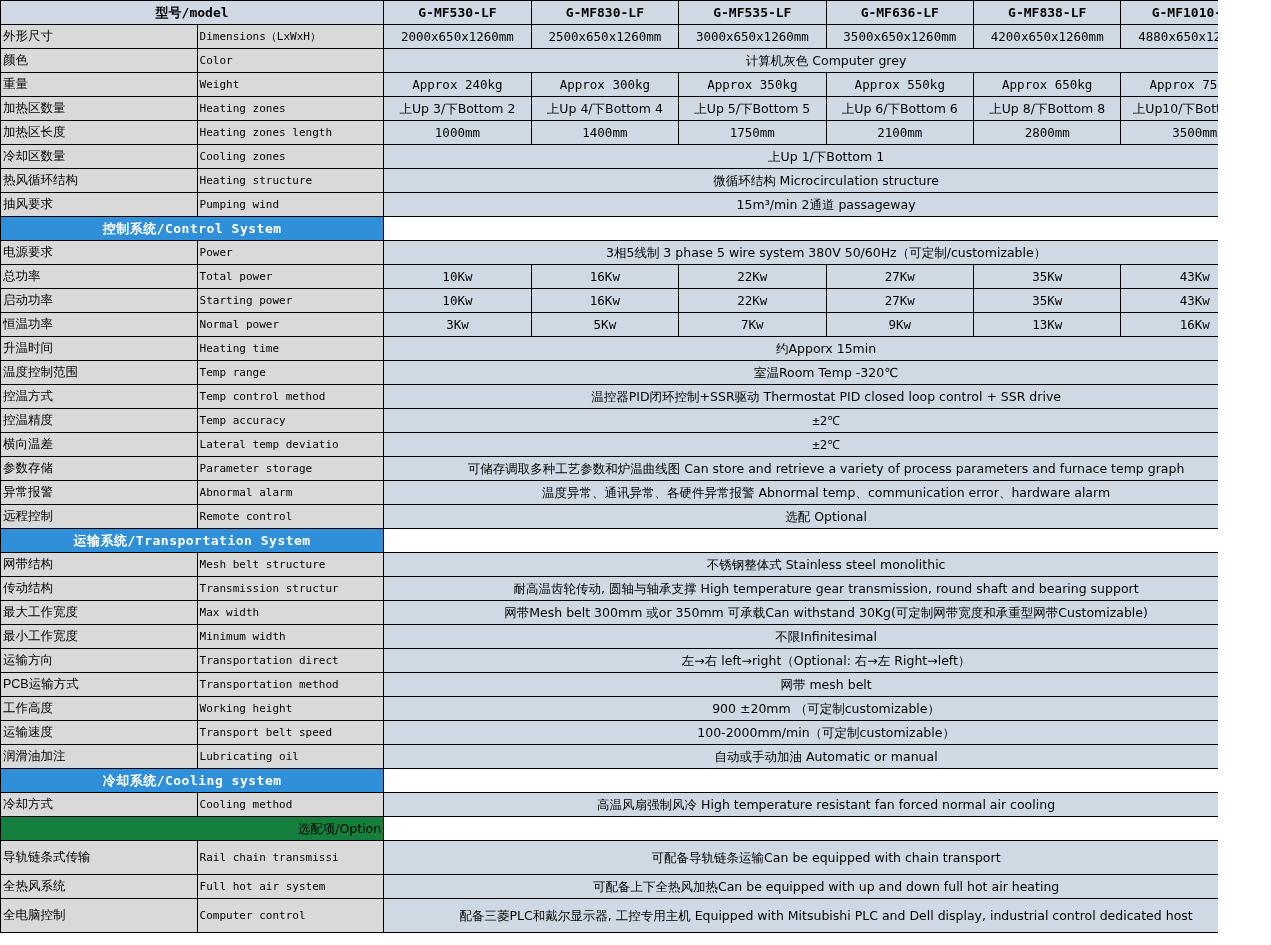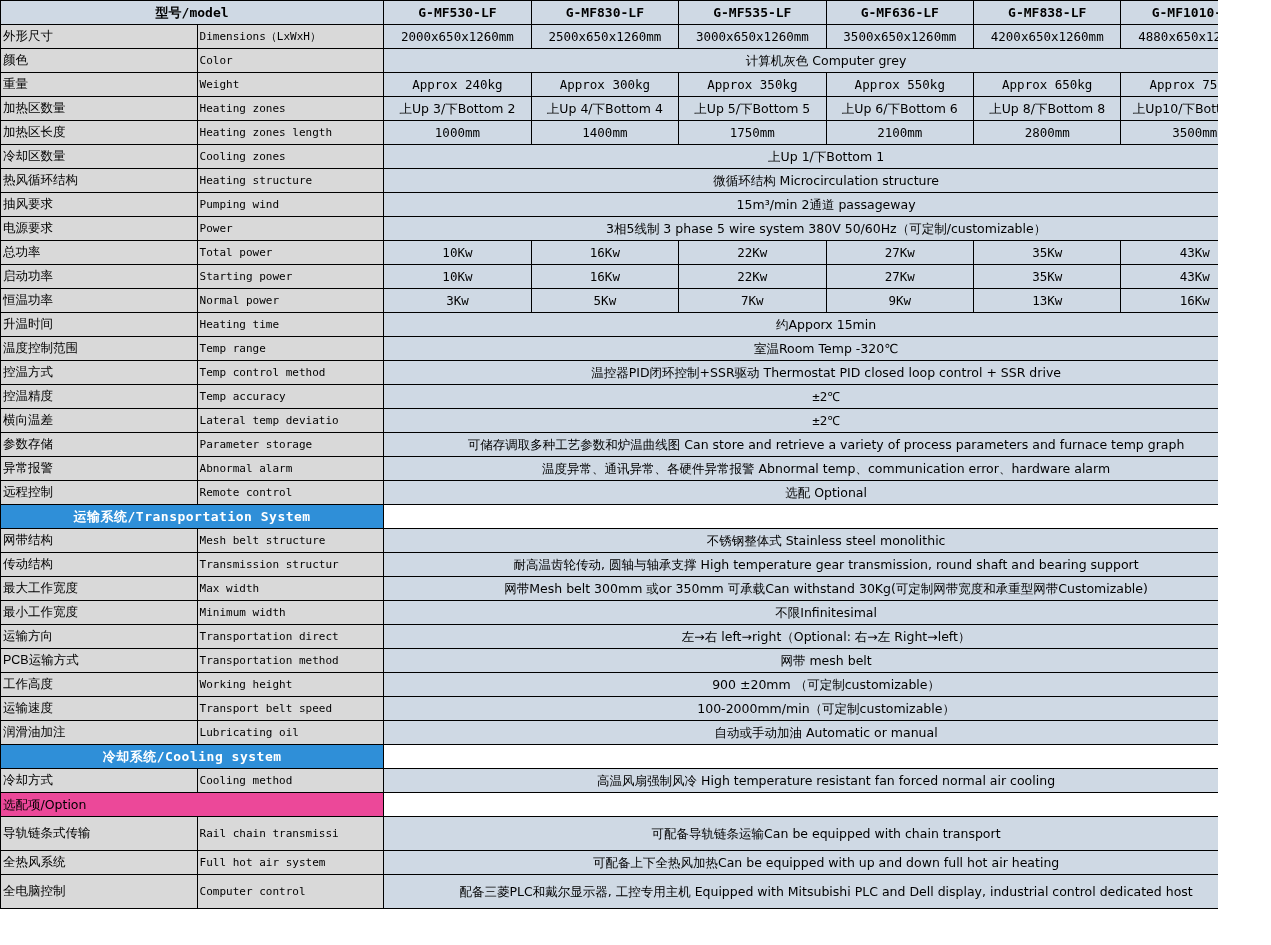--- a/index.html
+++ b/index.html
@@ -72,22 +72,22 @@
     letter-spacing: 0.5px;
   }
   .section-blank {
     background: #ffffff;
     border-left: 1px solid #000;
     border-right: 1px solid #000;
     border-top: 1px solid #000;
     border-bottom: 1px solid #000;
   }
   .opt {
-    background: #ec4899;
-    text-align: left;
+    background: #15803d;
+    text-align: right;
     font-family: "DejaVu Sans", "Liberation Sans", sans-serif;
     font-size: 12.5px;
   }
   .tall {
     height: 34px;
   }
   .two-line {
     white-space: normal;
     line-height: 1.15;
     text-align: center;
@@ -185,20 +185,24 @@
         <td class="en">Heating structure</td>
         <td class="val cnjoin" colspan="6">微循环结构 Microcirculation structure</td>
       </tr>
 
       <tr>
         <td class="cn">抽风要求</td>
         <td class="en">Pumping wind</td>
         <td class="val cnjoin" colspan="6">15m³/min 2通道 passageway</td>
       </tr>
 
+      <tr>
+        <td class="section" colspan="2">控制系统/Control System</td>
+        <td class="section-blank" colspan="6"></td>
+      </tr>
 
       <tr>
         <td class="cn">电源要求</td>
         <td class="en">Power</td>
         <td class="val cnjoin" colspan="6">3相5线制 3 phase 5 wire system  380V 50/60Hz（可定制/customizable）</td>
       </tr>
 
       <tr>
         <td class="cn">总功率</td>
         <td class="en">Total power</td>

